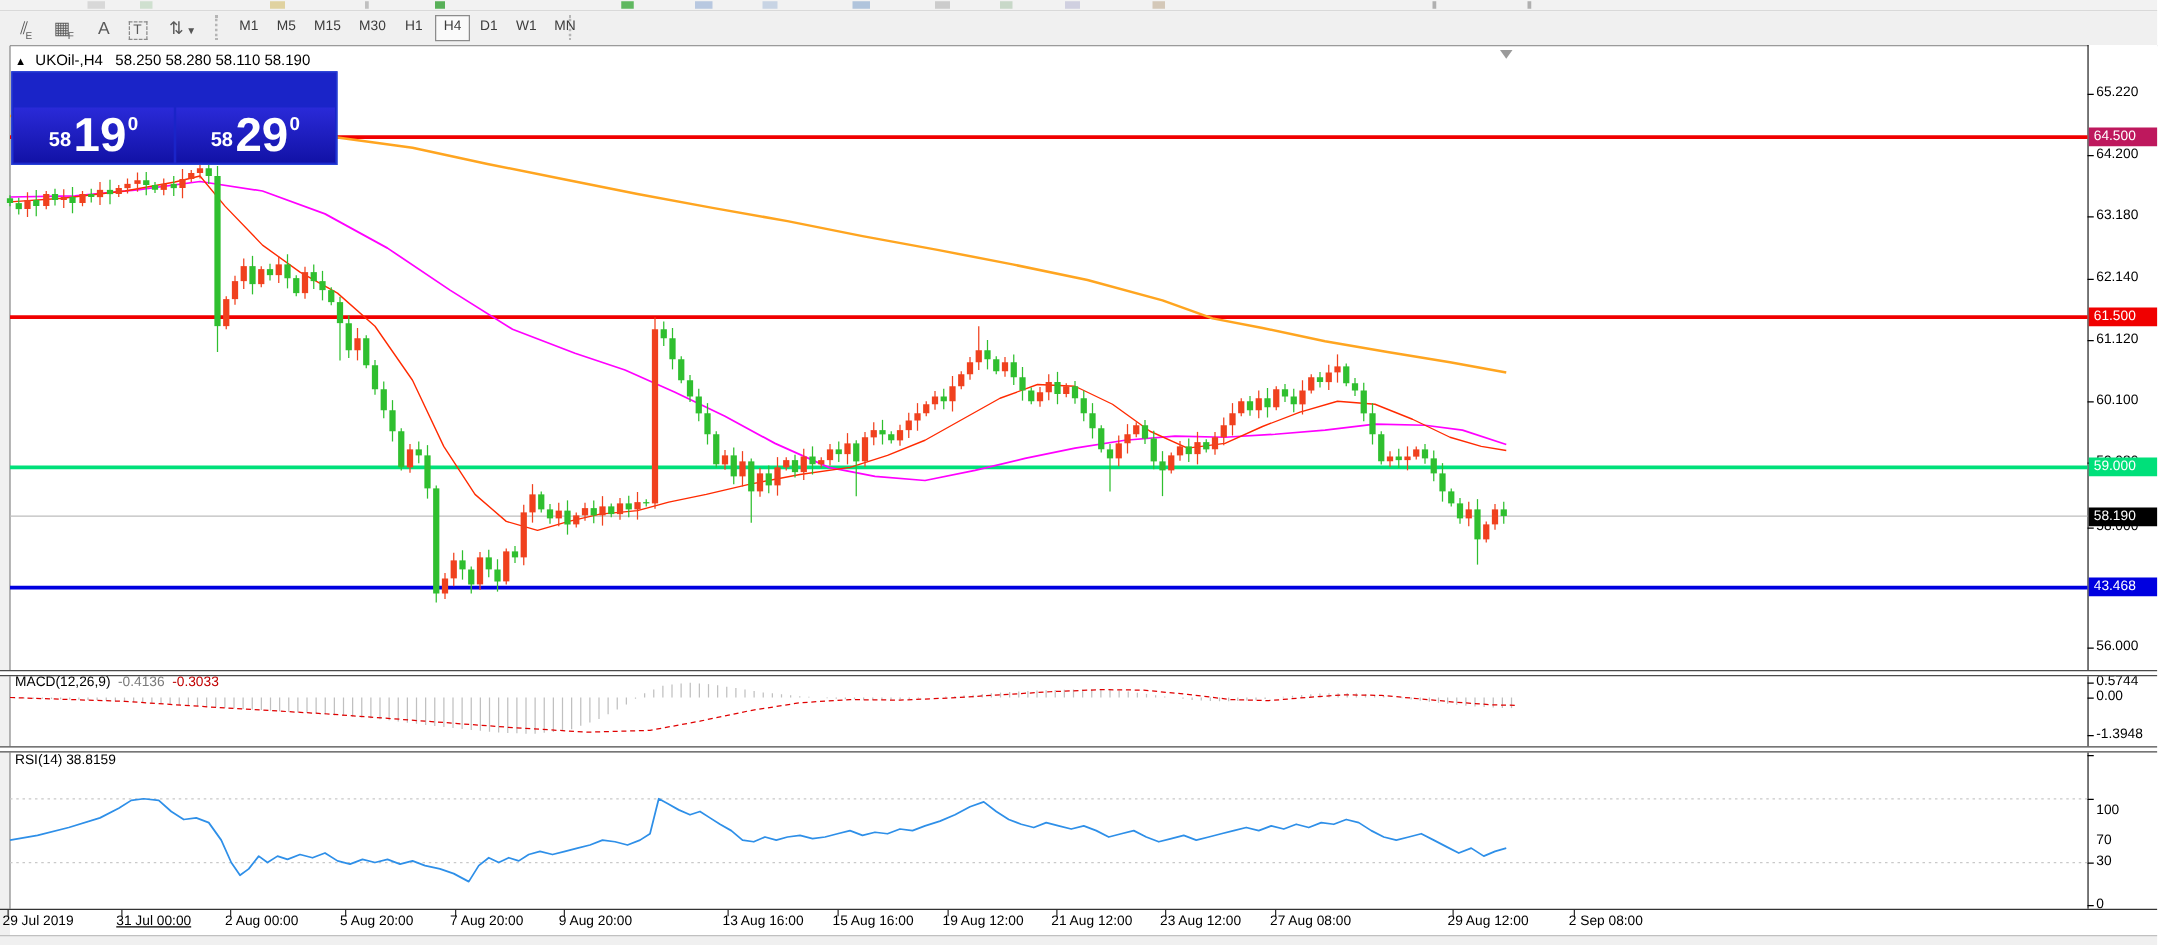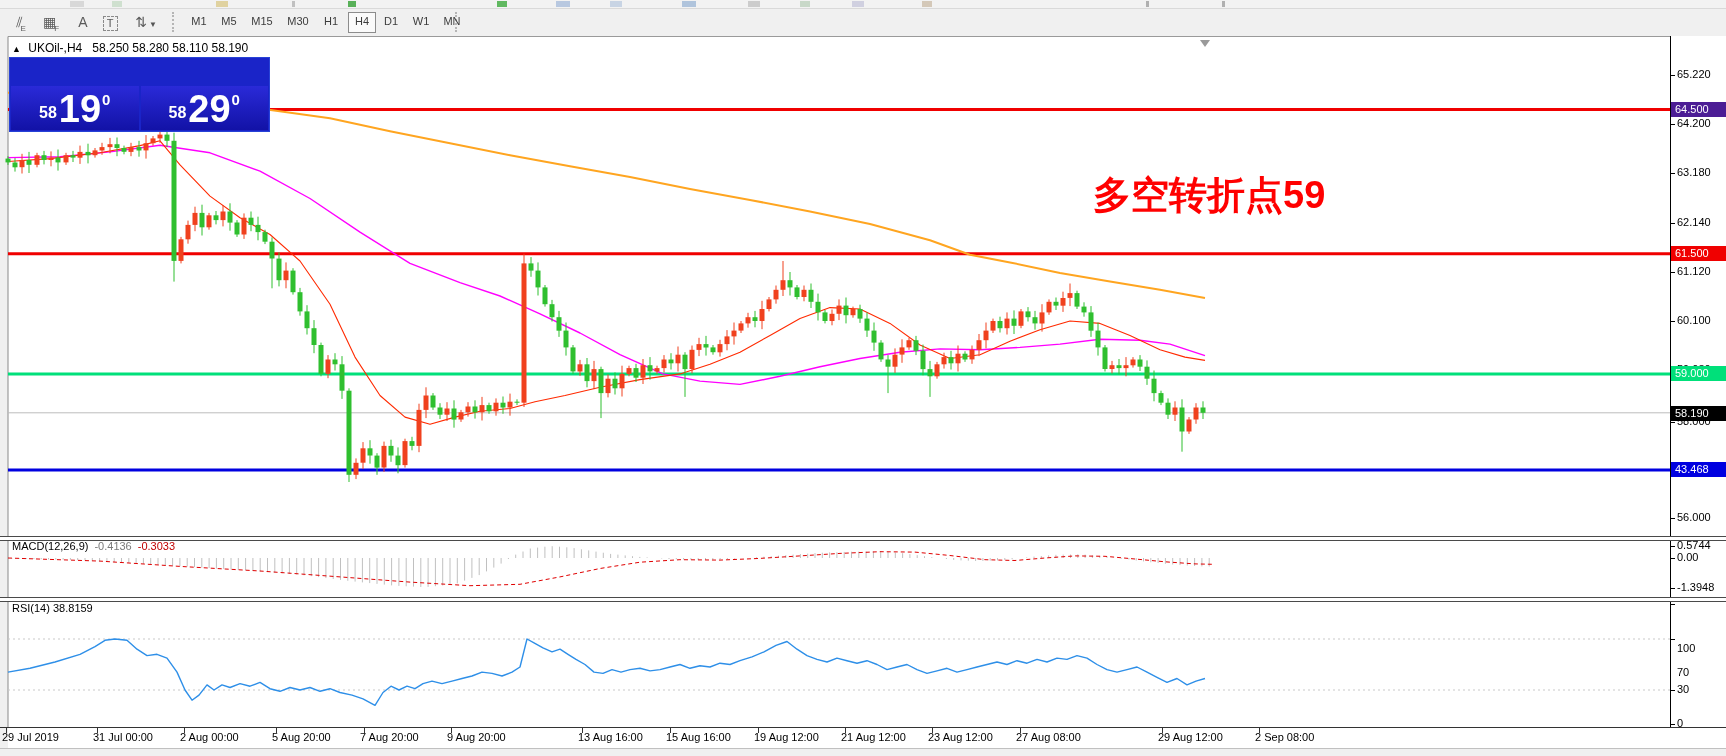--- a/index.html
+++ b/index.html
@@ -617,21 +617,20 @@
 <div class="axis-col" id="axiscol"></div>
 
 <div class="chart-title">
   <span class="tri">▲</span>
   <span>UKOil-,H4</span>&nbsp;&nbsp;
   <span>58.250 58.280 58.110 58.190</span>
 </div>
 
 <div class="shift-tri"></div>
 
-<div class="annotation">多空转折点59</div>
 
 <div class="ind-label" style="top:540px;">
   <span>MACD(12,26,9)</span><span class="ind-v1">-0.4136</span><span class="ind-v2">-0.3033</span>
 </div>
 <div class="ind-label" style="top:602px;">
   <span>RSI(14)</span>&nbsp;<span>38.8159</span>
 </div>
 
 <div class="pane-sep" style="top:536px;"></div>
 <div class="pane-sep" style="top:597px;"></div>
@@ -680,29 +679,29 @@
     <div class="ptick-mark" style="top: 588px;"></div>
     <div class="ptick-label" style="top: 581px;">-1.3948</div>
     <div class="ptick-mark" style="top: 604px;"></div>
     <div class="ptick-label" style="top: 602px; margin-top: 40px;">100</div>
     <div class="ptick-mark" style="top: 639px;"></div>
     <div class="ptick-label" style="top: 652px; margin-top: 14px;">70</div>
     <div class="ptick-mark" style="top: 690px;"></div>
     <div class="ptick-label" style="top: 683px;">30</div>
     <div class="ptick-mark" style="top: 724px;"></div>
     <div class="ptick-label" style="top: 717px;">0</div>
-    <div class="badge" style="top: 102px; background: #4c1d95;">64.500</div>
+    <div class="badge" style="top: 102px; background: #be185d;">64.500</div>
     <div class="badge" style="top: 246px; background: rgb(240, 0, 0);">61.500</div>
     <div class="badge" style="top: 366px; background: rgb(0, 224, 122);">59.000</div>
     <div class="badge" style="top: 406px; background: rgb(0, 0, 0);">58.190</div>
     <div class="badge" style="top: 462px; background: rgb(0, 0, 224);">43.468</div>
     <div class="ttick" style="left: 6px;"></div>
     <div class="time-label" style="left: 2px;">29 Jul 2019</div>
     <div class="ttick" style="left: 97px;"></div>
-    <div class="time-label" style="left: 93px;">31 Jul 00:00</div>
+    <div class="time-label" style="left: 93px; text-decoration: underline;">31 Jul 00:00</div>
     <div class="ttick" style="left: 184px;"></div>
     <div class="time-label" style="left: 180px; text-align: right;">2 Aug 00:00</div>
     <div class="ttick" style="left: 276px;"></div>
     <div class="time-label" style="left: 272px;">5 Aug 20:00</div>
     <div class="ttick" style="left: 364px;"></div>
     <div class="time-label" style="left: 360px;">7 Aug 20:00</div>
     <div class="ttick" style="left: 451px;"></div>
     <div class="time-label" style="left: 447px;">9 Aug 20:00</div>
     <div class="ttick" style="left: 582px;"></div>
     <div class="time-label" style="left: 578px;">13 Aug 16:00</div>

